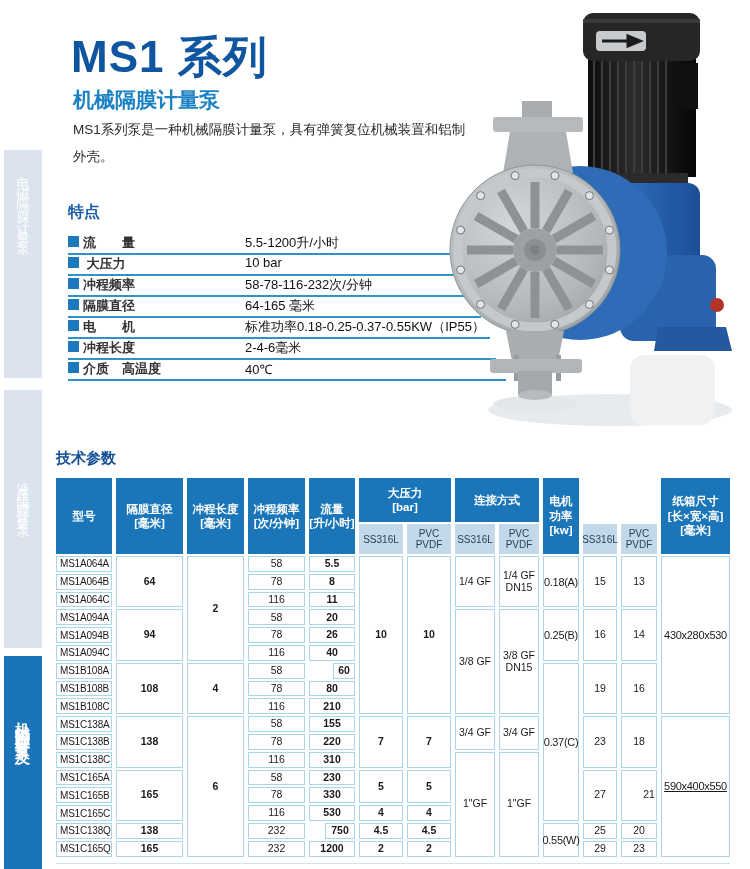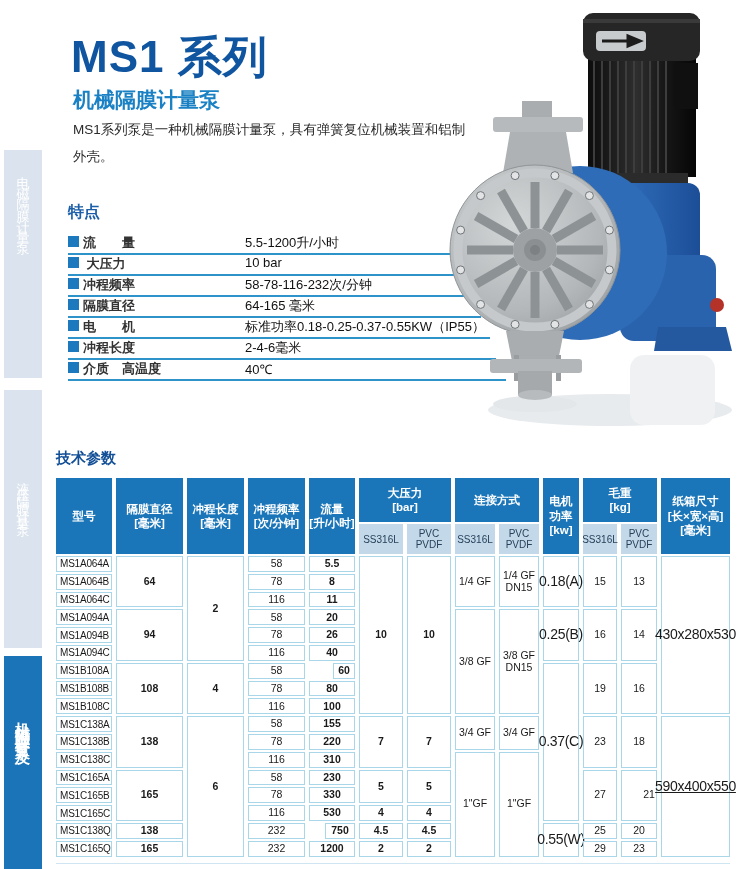--- a/index.html
+++ b/index.html
@@ -36,21 +36,21 @@
         column-gap:4px;row-gap:2px;}
   .hbox{background:#1b76b9;color:#fff;font-weight:bold;font-size:11.5px;line-height:1.25;
         display:flex;align-items:center;justify-content:center;text-align:center;}
   .shbox{background:#c3d9e9;color:#27415a;font-size:10px;line-height:1.1;
         display:flex;align-items:center;justify-content:center;text-align:center;}
   .hbox,.shbox,.cell{white-space:pre-line;}
   .cell{background:#fff;border:1px solid #a9d6e9;font-size:10.5px;line-height:1.1;color:#1a1a1a;
         display:flex;align-items:center;justify-content:center;text-align:center;}
   .cell.bold{font-weight:bold;}
   .cell.model{justify-content:flex-start;padding-left:3px;font-size:10px;letter-spacing:-0.2px;text-align:center;}
-  .cell.small{font-size:14px;letter-spacing:-0.3px;}
+  .cell.small{font-size:11px;letter-spacing:-0.3px;}
   .bottom-rule{position:absolute;left:56px;top:863px;width:674px;height:1px;background:#cfe6f2;}
 
   .pump{position:absolute;left:430px;top:5px;}
 </style>
 </head>
 <body>
 
 <div class="page">
 
   <div class="side s1">
@@ -225,22 +225,20 @@
     <div class="shbox" style="grid-column:6;grid-row:2">SS316L</div>
     <div class="shbox" style="grid-column:7;grid-row:2">PVC
 PVDF</div>
     <div class="hbox" style="grid-column:8/span 2;grid-row:1">连接方式</div>
     <div class="shbox" style="grid-column:8;grid-row:2">SS316L</div>
     <div class="shbox" style="grid-column:9;grid-row:2">PVC
 PVDF</div>
     <div class="hbox" style="grid-column:10;grid-row:1/span 2">电机
 功率
 [kw]</div>
-    <div class="hbox" style="grid-column:11/span 2;grid-row:1">毛重
-[kg]</div>
     <div class="shbox" style="grid-column:11;grid-row:2">SS316L</div>
     <div class="shbox" style="grid-column:12;grid-row:2">PVC
 PVDF</div>
     <div class="hbox" style="grid-column:13;grid-row:1/span 2">纸箱尺寸
 [长×宽×高]
 [毫米]</div>
   <div class="cell model" style="grid-area: 3 / 1;">MS1A064A</div>
       <div class="cell model" style="grid-area: 4 / 1;">MS1A064B</div>
       <div class="cell model" style="grid-area: 5 / 1;">MS1A064C</div>
       <div class="cell model" style="grid-area: 6 / 1;">MS1A094A</div>
@@ -285,21 +283,21 @@
       <div class="cell" style="grid-area: 18 / 4;">232</div>
       <div class="cell" style="grid-area: 19 / 4;">232</div>
       <div class="cell bold" style="grid-area: 3 / 5;">5.5</div>
       <div class="cell bold" style="grid-area: 4 / 5;">8</div>
       <div class="cell bold" style="grid-area: 5 / 5;">11</div>
       <div class="cell bold" style="grid-area: 6 / 5;">20</div>
       <div class="cell bold" style="grid-area: 7 / 5;">26</div>
       <div class="cell bold" style="grid-area: 8 / 5;">40</div>
       <div class="cell bold" style="grid-area: 9 / 5; margin-left: 24px;">60</div>
       <div class="cell bold" style="grid-area: 10 / 5;">80</div>
-      <div class="cell bold" style="grid-area: 11 / 5;">100</div>
+      <div class="cell bold" style="grid-area: 11 / 5;">210</div>
       <div class="cell bold" style="grid-area: 12 / 5;">155</div>
       <div class="cell bold" style="grid-area: 13 / 5;">220</div>
       <div class="cell bold" style="grid-area: 14 / 5;">310</div>
       <div class="cell bold" style="grid-area: 15 / 5;">230</div>
       <div class="cell bold" style="grid-area: 16 / 5;">330</div>
       <div class="cell bold" style="grid-area: 17 / 5;">530</div>
       <div class="cell bold" style="grid-area: 18 / 5; margin-left: 16px;">750</div>
       <div class="cell bold" style="grid-area: 19 / 5;">1200</div>
       <div class="cell bold" style="grid-area: 3 / 6 / span 9;">10</div>
       <div class="cell bold" style="grid-area: 12 / 6 / span 3;">7</div>

